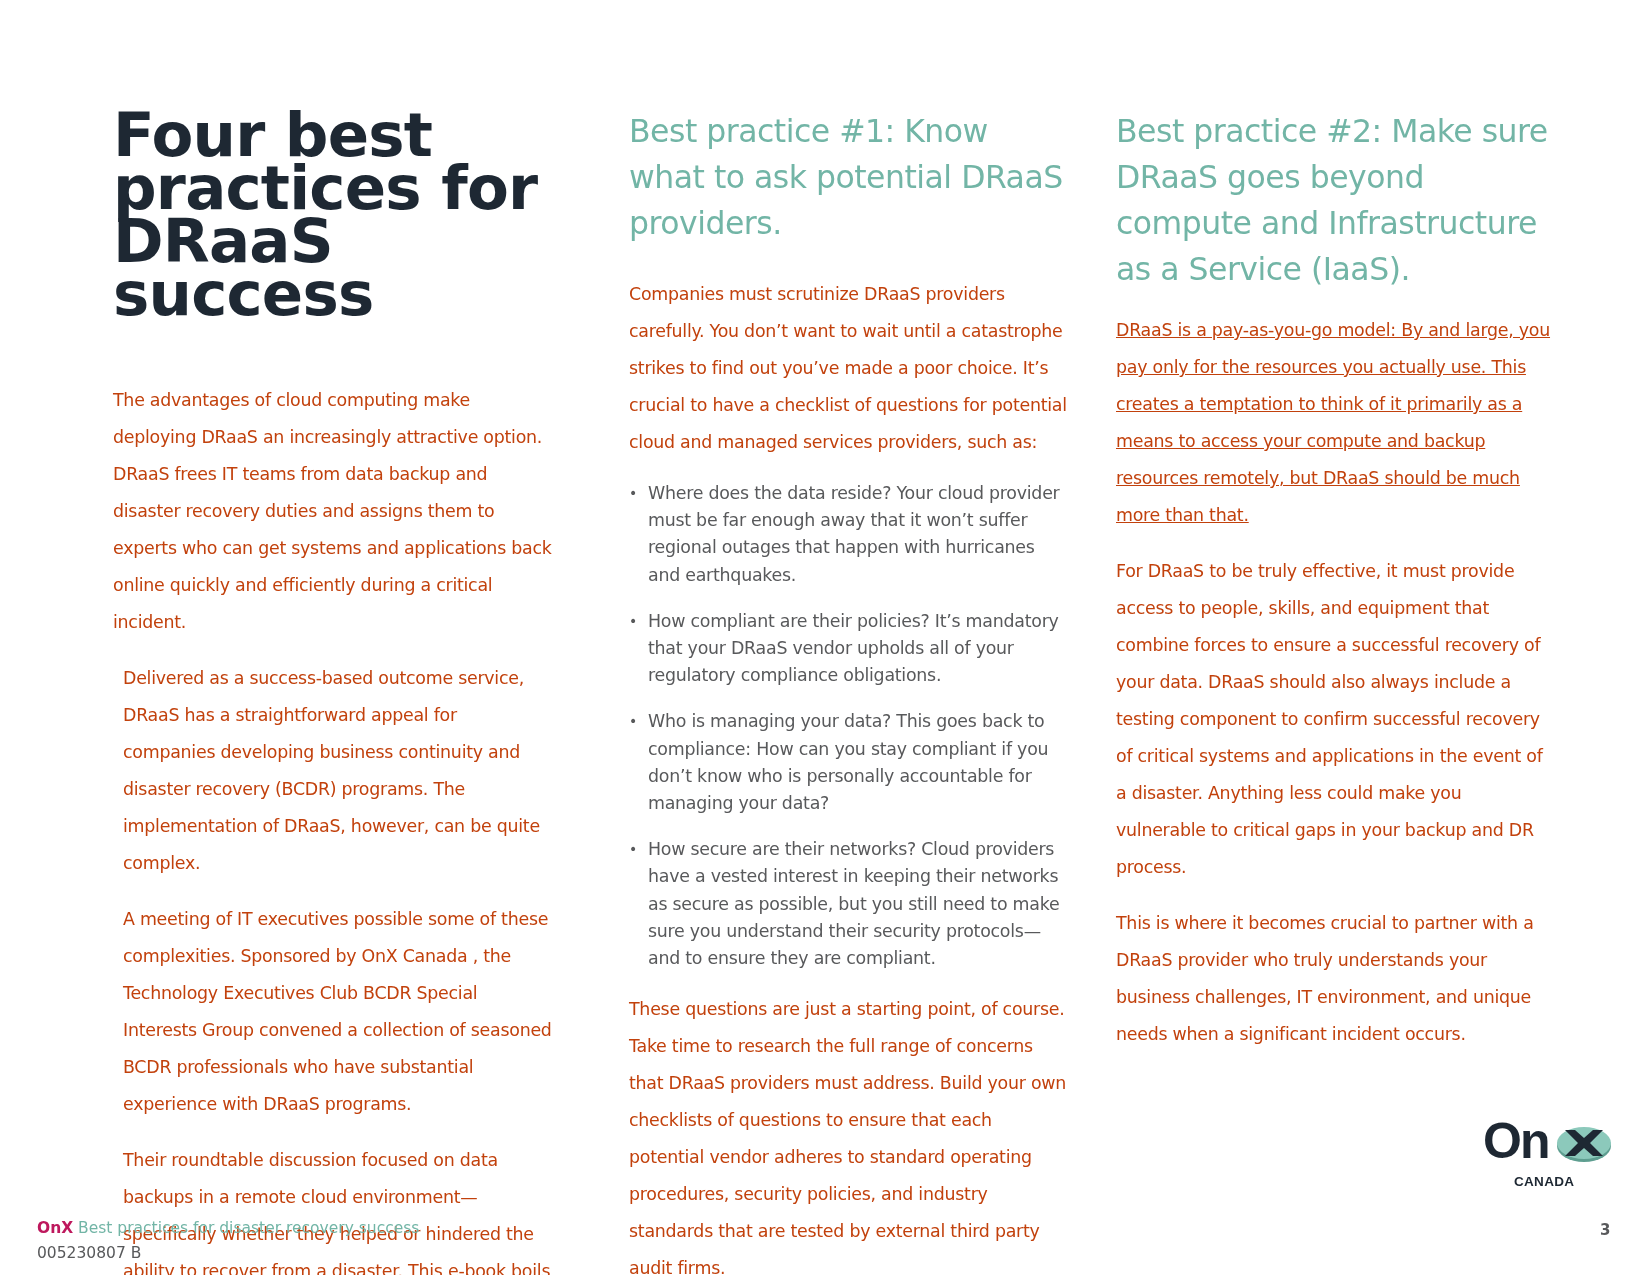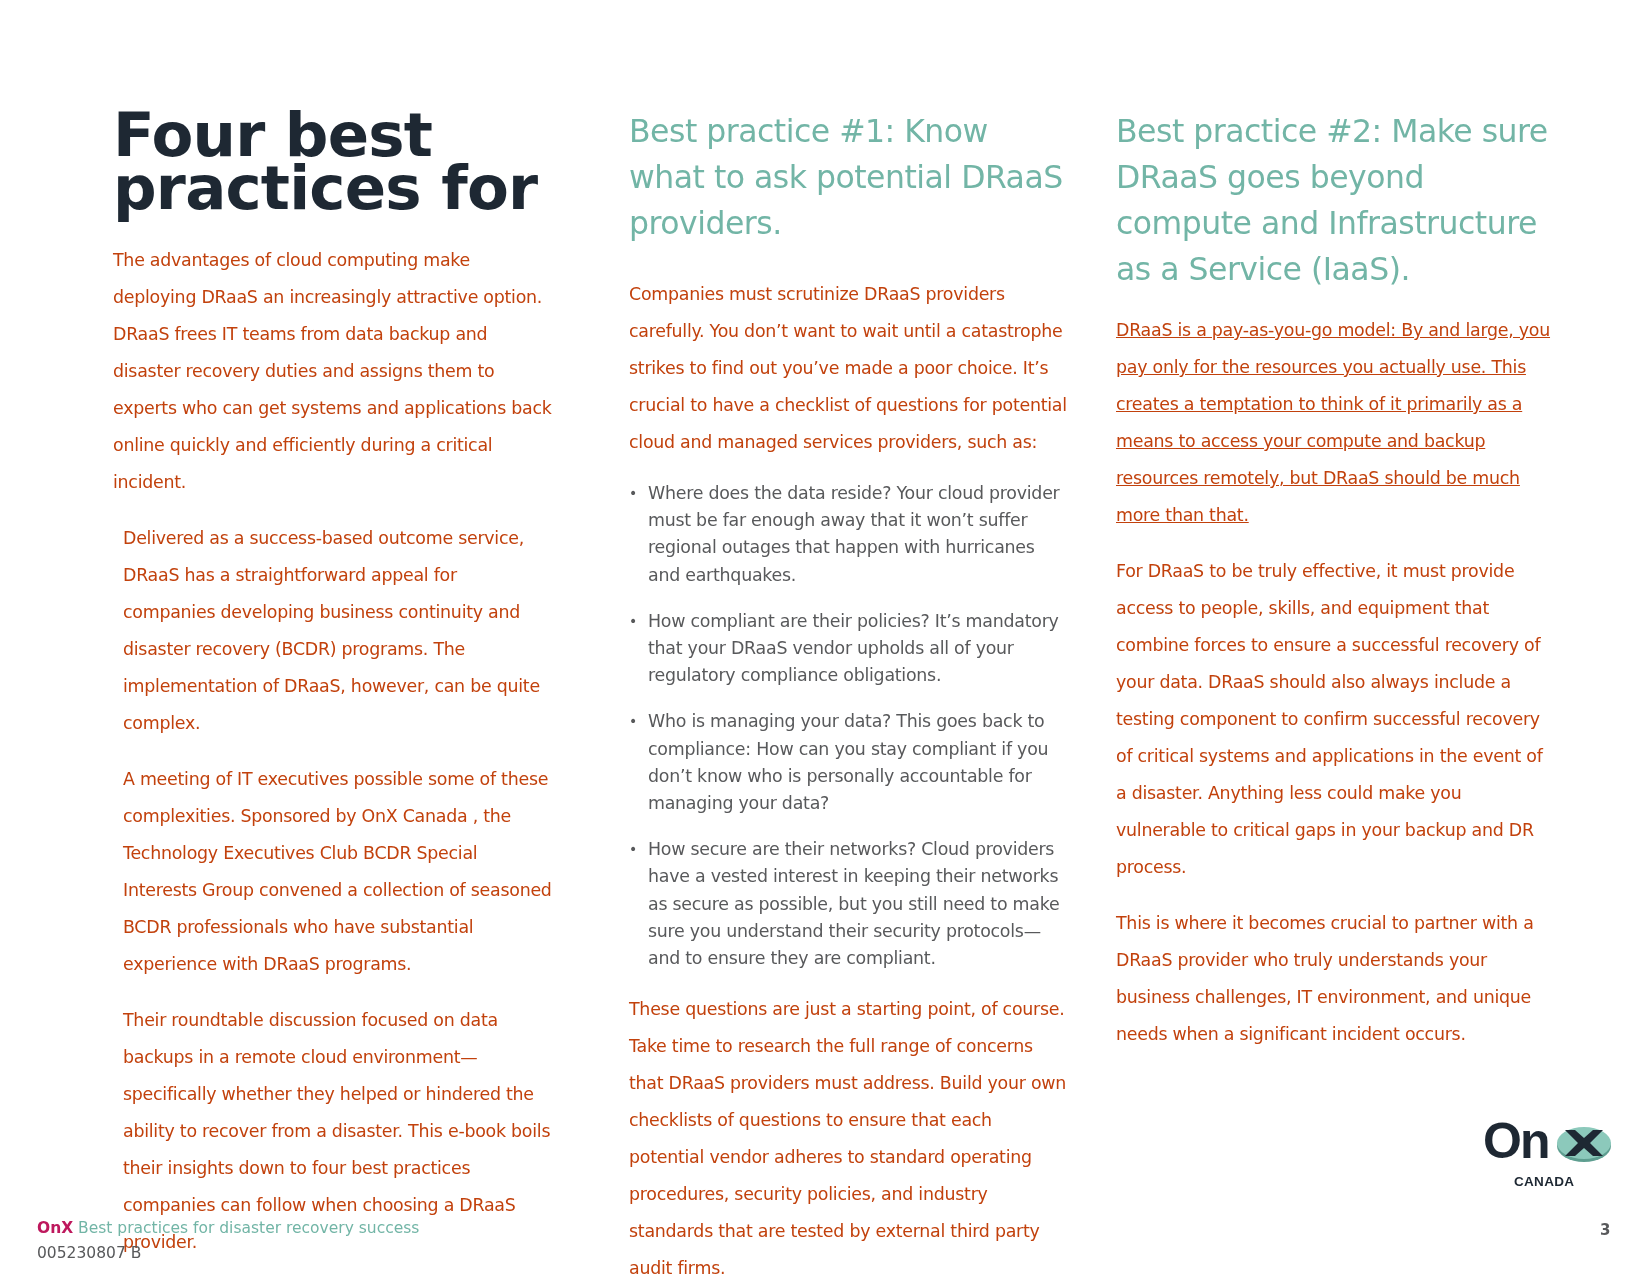--- a/index.html
+++ b/index.html
@@ -7,21 +7,21 @@
          font-family: "DejaVu Sans", "Liberation Sans", sans-serif; color: #58595b; }
   .col { position: absolute; top: 108px; }
   .col-1 { left: 113px; width: 440px; }
   .col-2 { left: 629px; width: 440px; }
   .col-3 { left: 1116px; width: 440px; }
   .main-title { margin: 0; font-size: 61px; line-height: 53px; font-weight: bold;
                 color: #1e2833; letter-spacing: -0.8px; }
   .section-title { margin: 0; font-size: 31.5px; line-height: 46px; font-weight: normal;
                    color: #72b5a6; letter-spacing: -0.5px; }
   p { margin: 0; font-size: 17.4px; line-height: 37px; color: #c2410c; letter-spacing: -0.25px; }
-  .col-1 .intro { margin-top: 28px; }
+  .col-1 .intro { margin-top: 62px; }
   .col-1 p + p { margin-top: 19px; margin-left: 10px; }
   .col-2 .lead { margin-top: 30px; }
   .col-3 .lead { margin-top: 20px; text-decoration: underline; }
   .col-3 p + p { margin-top: 19px; }
   ul.bullets { list-style: none; margin: 19px 0 0 0; padding: 0; }
   ul.bullets li { position: relative; padding-left: 19px; font-size: 17.4px; line-height: 27.2px;
                   color: #58595b; letter-spacing: -0.25px; margin-bottom: 19px; }
   ul.bullets li .dot { position: absolute; left: 0; top: 0; color: #58595b; font-size: 14px; }
   .col-2 .closing { margin-top: 0; }
   .footer { position: absolute; left: 37px; top: 1216px; font-size: 15.5px; line-height: 25px; }
@@ -36,20 +36,21 @@
   .logo .canada { position: absolute; left: 31px; top: 54px; font-size: 13.5px; font-weight: bold;
                   color: #1e2833; letter-spacing: 0.3px; font-family: "Liberation Sans", sans-serif; }
 </style>
 </head>
 <body>
 
 <div class="col col-1">
   <h1 class="main-title">
     <span>Four best</span><br>
     <span>practices for</span><br>
+    <span>DRaaS success</span>
   </h1>
   <p class="intro">The advantages of cloud computing make deploying DRaaS an increasingly attractive option. DRaaS frees IT teams from data backup and disaster recovery duties and assigns them to experts who can get systems and applications back online quickly and efficiently during a critical incident.</p>
   <p>Delivered as a success-based outcome service, DRaaS has a straightforward appeal for companies developing business continuity and disaster recovery (BCDR) programs. The implementation of DRaaS, however, can be quite complex.</p>
   <p>A meeting of IT executives possible some of these complexities. Sponsored by OnX Canada , the Technology Executives Club BCDR Special Interests Group convened a collection of seasoned BCDR professionals who have substantial experience with DRaaS programs.</p>
   <p>Their roundtable discussion focused on data backups in a remote cloud environment—specifically whether they helped or hindered the ability to recover from a disaster. This e-book boils their insights down to four best practices companies can follow when choosing a DRaaS provider.</p>
 </div>
 
 <div class="col col-2">
   <h2 class="section-title">Best practice #1: Know what to ask potential DRaaS providers.</h2>
   <p class="lead">Companies must scrutinize DRaaS providers carefully. You don’t want to wait until a catastrophe strikes to find out you’ve made a poor choice. It’s crucial to have a checklist of questions for potential cloud and managed services providers, such as:</p>

